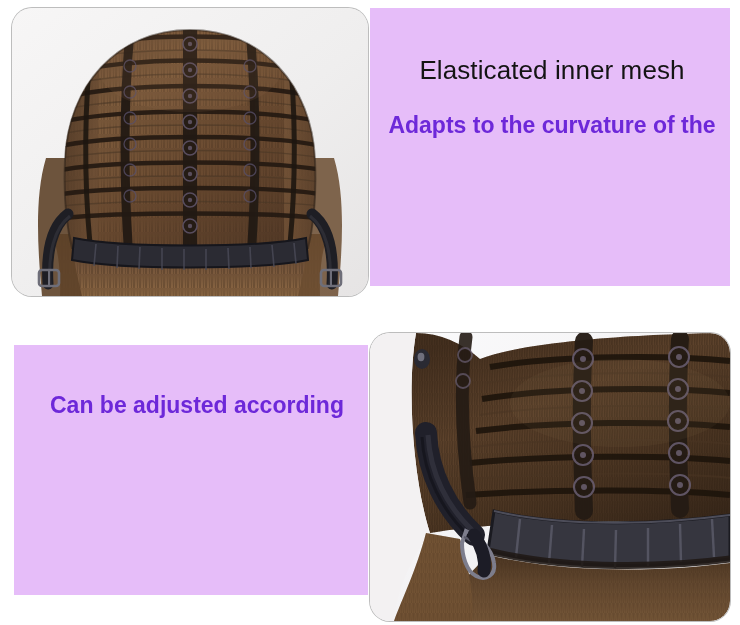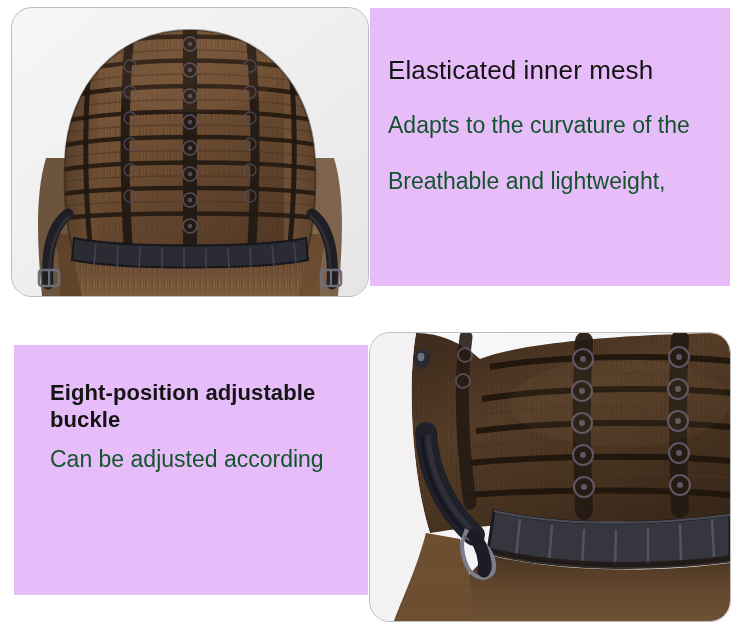--- a/index.html
+++ b/index.html
@@ -65,21 +65,21 @@
     width: 360px;
     height: 288px;
   }
 
   
   .text-inner {
     position: absolute;
     left: 18px;
     right: 14px;
   }
-  #text-top-right .text-inner { top: 46px; }
+  #text-top-right .text-inner { top: 46px; text-align: center; }
   #text-bottom-left .text-inner {
     left: 36px;
     right: 12px;
     top: 34px;
   }
 
   .heading {
     color: #141414;
     margin: 0 0 2px 0;
   }
@@ -89,23 +89,23 @@
     line-height: 32px;
     letter-spacing: 0.1px;
   }
   .heading-bold {
     font-size: 22px;
     font-weight: 700;
     line-height: 27px;
     letter-spacing: 0.1px;
   }
   .body-line {
-    color: #14532d;
+    color: #6d28d9;
     font-size: 23px;
-    font-weight: 400;
+    font-weight: 700;
     line-height: 33px;
     letter-spacing: 0px;
     white-space: nowrap;
   }
   #text-bottom-left .body-line {
     font-size: 23px;
     line-height: 34px;
     margin-top: 9px;
   }
 
@@ -278,27 +278,25 @@
           <path d="M319 262 L319 278" stroke="#6e6e79" stroke-width="2"></path>
         </g>
       </g>
     </svg>
   </div>
 
   <div class="panel text-panel" id="text-top-right">
     <div class="text-inner">
       <h2 class="heading heading-regular">Elasticated inner mesh</h2>
       <p class="body-line">Adapts to the curvature of the</p>
-      <p class="body-line">Breathable and lightweight,</p>
     </div>
   </div>
 
   <div class="panel text-panel" id="text-bottom-left">
     <div class="text-inner">
-      <h2 class="heading heading-bold">Eight-position adjustable buckle</h2>
       <p class="body-line">Can be adjusted according</p>
 
     </div>
   </div>
 
   <div class="panel photo-panel" id="photo-bottom-right">
     <svg class="photo-svg" viewBox="0 0 360 288" preserveAspectRatio="xMidYMid slice">
       <defs>
         <linearGradient id="bg2" x1="0" y1="0" x2="1" y2="1">
           <stop offset="0%" stop-color="#fbfbfc"></stop>

